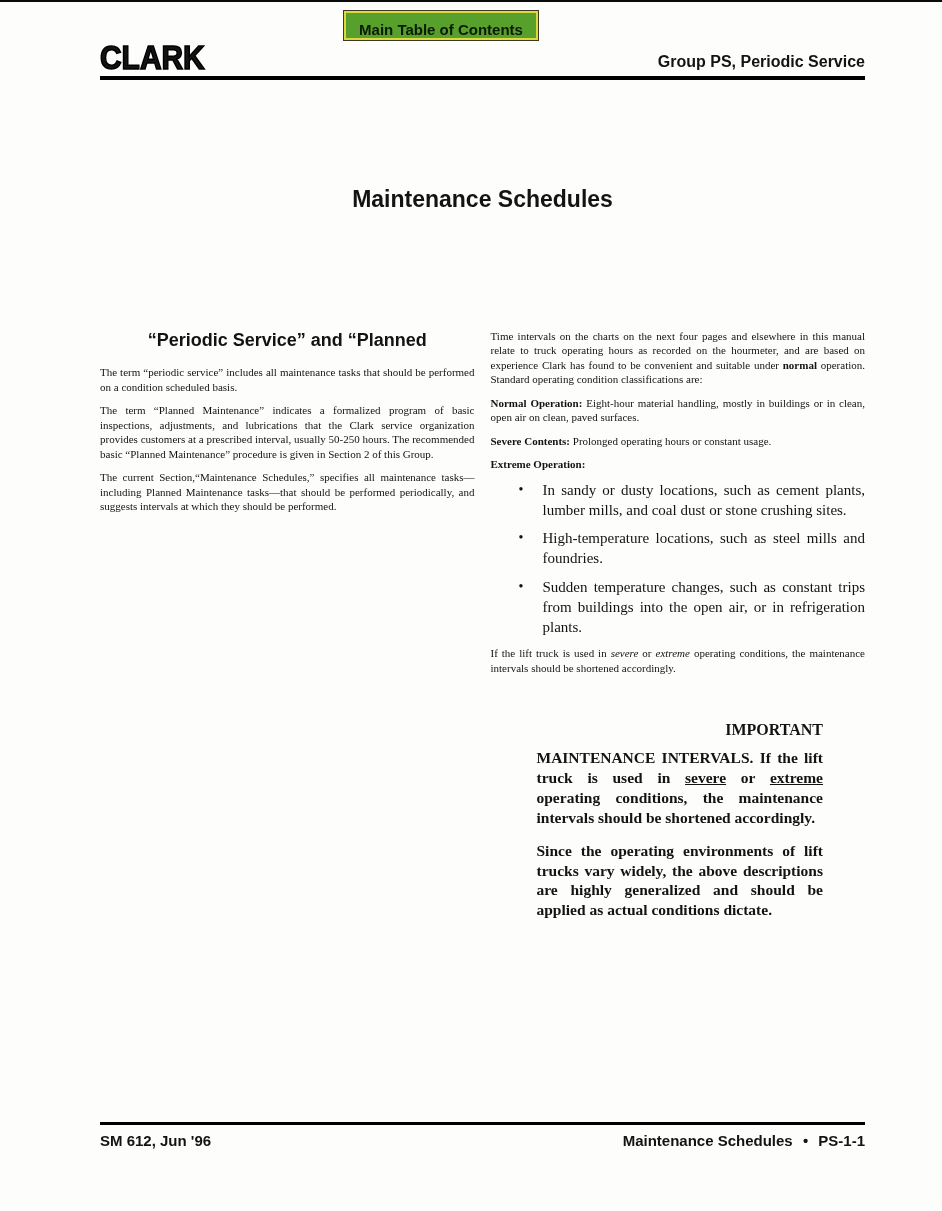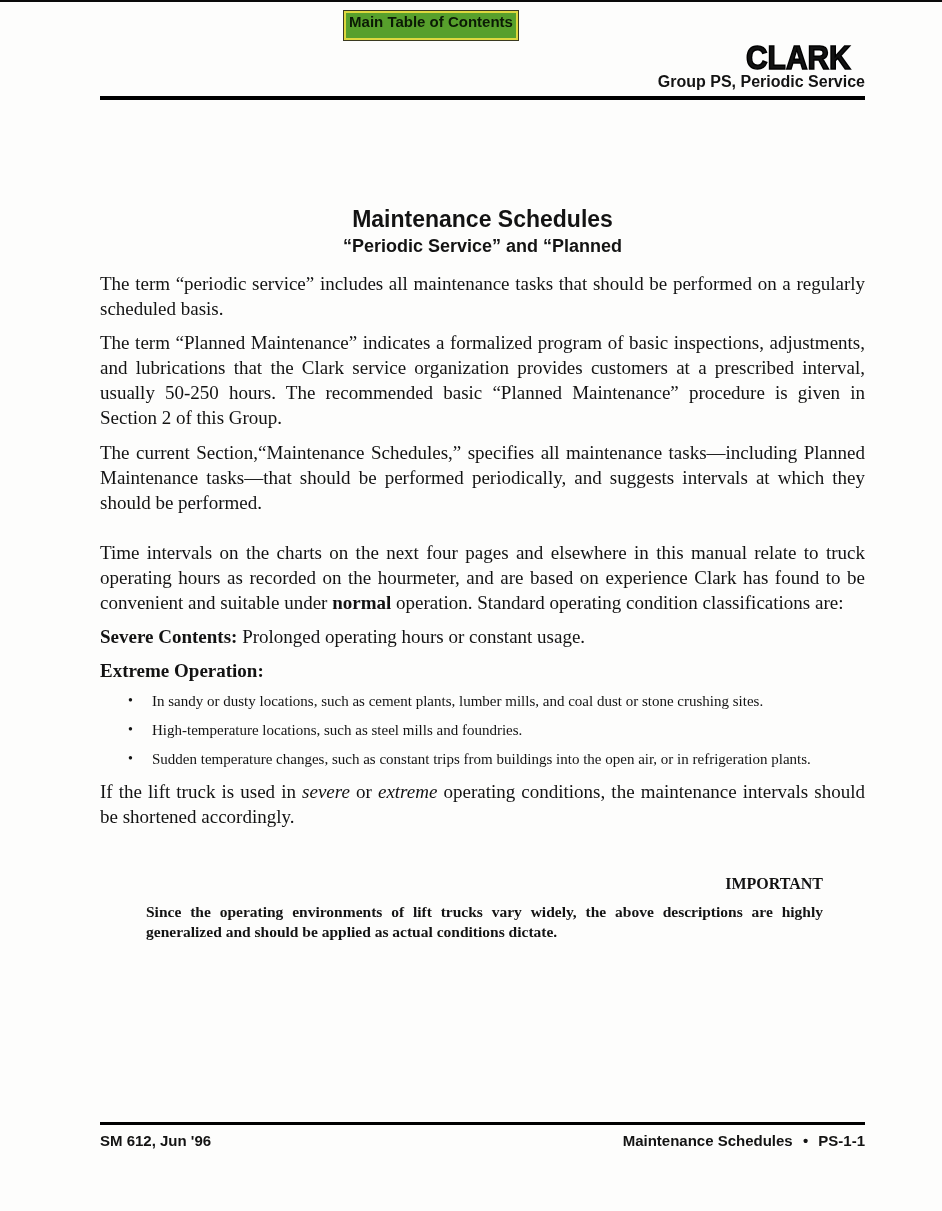--- a/index.html
+++ b/index.html
@@ -8,58 +8,58 @@
     position:relative;
     background:#fdfdfc;
     color:#131313;
     font-family:"Liberation Serif", serif;
     overflow:hidden;
   }
   .page-top-line {
     position:absolute; top:0; left:0; width:100%; height:2px; background:#0a0a0a;
   }
   .toc-button {
-    position:absolute; left:344px; top:11px; width:174px; height:29px;
-    display:flex; align-items:flex-start; justify-content:center;
+    position:absolute; left:344px; top:11px; width:194px; height:29px;
+    display:flex; align-items:flex-end; justify-content:center;
     border:2px solid #ddd83f;
     outline:1px solid #3a3a20;
     cursor:pointer;
     font-family:"Liberation Sans", sans-serif;
     font-weight:bold; font-size:15px; color:#0b1a05;
   }
   .content { margin:0 77px 0 100px; padding-top:42px; }
   .header-row {
-    display:flex; justify-content:space-between; align-items:flex-end;flex-direction:column;
+    display:flex; justify-content:space-between; align-items:flex-end;
   }
   .logo {
     font-family:"Liberation Sans", sans-serif;
     font-weight:bold; font-size:34px; line-height:0.9;
     letter-spacing:0px;
     transform:scaleX(0.88); transform-origin:left bottom;
     -webkit-text-stroke:1.6px #000;
   }
   .header-title {
     font-family:"Liberation Sans", sans-serif;
     font-weight:bold; font-size:16px; padding-bottom:2px;
   }
   .header-rule { height:4px; background:#000; margin-top:3px; }
   .section-title {
     margin-top:104px; text-align:center;
     font-family:"Liberation Sans", sans-serif;
     font-weight:bold; font-size:23px; line-height:1.35;
   }
-  .columns { display:flex; gap:16px;flex-direction:column; }
+  .columns { margin-top:114px; display:flex; gap:16px; }
   .col { flex:1; }
   .col-heading {
     font-family:"Liberation Sans", sans-serif;
     font-weight:bold; font-size:18px; text-align:center; line-height:1.3;
     margin-bottom:13px;
   }
   .body-text p, .def-para, .closing-para {
-    font-size:19px; line-height:1.32; text-align:justify;
+    font-size:11px; line-height:1.32; text-align:justify;
   }
   .body-text p { margin-bottom:9px; }
   .def-para { margin-bottom:10px; }
   .def-label { font-weight:bold; }
   .bullet-list { margin:2px 0 4px 0; }
   .bullet {
     display:flex; margin-bottom:9px;
   }
   .bullet-marker {
     width:24px; margin-left:28px; flex:none; text-align:left;
@@ -111,30 +111,31 @@
     <div>Maintenance Schedules</div>
   </div>
 
   <div class="columns">
 
     <div class="col">
       <div class="col-heading">
         <div>“Periodic Service” and “Planned</div>
       </div>
       <div class="body-text">
-        <p>The term “periodic service” includes all maintenance tasks that should be performed on a regularly scheduled basis.</p>
+        <p>The term “periodic service” includes all maintenance tasks that should be performed on a condition scheduled basis.</p>
         <p>The term “Planned Maintenance” indicates a formalized program of basic inspections, adjustments, and lubrications that the Clark service organization provides customers at a prescribed interval, usually 50-250 hours. The recommended basic “Planned Maintenance” procedure is given in Section 2 of this Group.</p>
         <p>The current Section,“Maintenance Schedules,” specifies all maintenance tasks—including Planned Maintenance tasks—that should be performed periodically, and suggests intervals at which they should be performed.</p>
       </div>
     </div>
 
     <div class="col">
       <div class="body-text">
         <p><span>Time intervals on the charts on the next four pages and elsewhere in this manual relate to truck operating hours as recorded on the hourmeter, and are based on experience Clark has found to be convenient and suitable under </span><span class="def-label">normal</span><span> operation. Standard operating condition classifications are:</span></p>
 
+        <p class="def-para"><span class="def-label">Normal Operation:</span><span> Eight-hour material handling, mostly in buildings or in clean, open air on clean, paved surfaces.</span></p>
         <p class="def-para"><span class="def-label">Severe Contents:</span><span> Prolonged operating hours or constant usage.</span></p>
         <p class="def-para"><span class="def-label">Extreme Operation:</span><span></span></p>
 
         <div class="bullet-list">
           <div class="bullet">
             <span class="bullet-marker">•</span>
             <span class="bullet-text">In sandy or dusty locations, such as cement plants, lumber mills, and coal dust or stone crushing sites.</span>
           </div>
           <div class="bullet">
             <span class="bullet-marker">•</span>
@@ -144,20 +145,21 @@
             <span class="bullet-marker">•</span>
             <span class="bullet-text">Sudden temperature changes, such as constant trips from buildings into the open air, or in refrigeration plants.</span>
           </div>
         </div>
 
         <p class="closing-para"><span>If the lift truck is used in </span><span class="em">severe</span><span> or </span><span class="em">extreme</span><span> operating conditions, the maintenance intervals should be shortened accordingly.</span></p>
       </div>
 
       <div class="important-block">
         <div class="important-heading">IMPORTANT</div>
+        <p><span>MAINTENANCE INTERVALS. If the lift truck is used in </span><span class="ul">severe</span><span> or </span><span class="ul">extreme</span><span> operating conditions, the maintenance intervals should be shortened accordingly.</span></p>
         <p>Since the operating environments of lift trucks vary widely, the above descriptions are highly generalized and should be applied as actual conditions dictate.</p>
       </div>
     </div>
 
   </div>
 </div>
 
 <div class="footer">
   <div class="footer-left">SM 612, Jun '96</div>
   <div class="footer-right">

